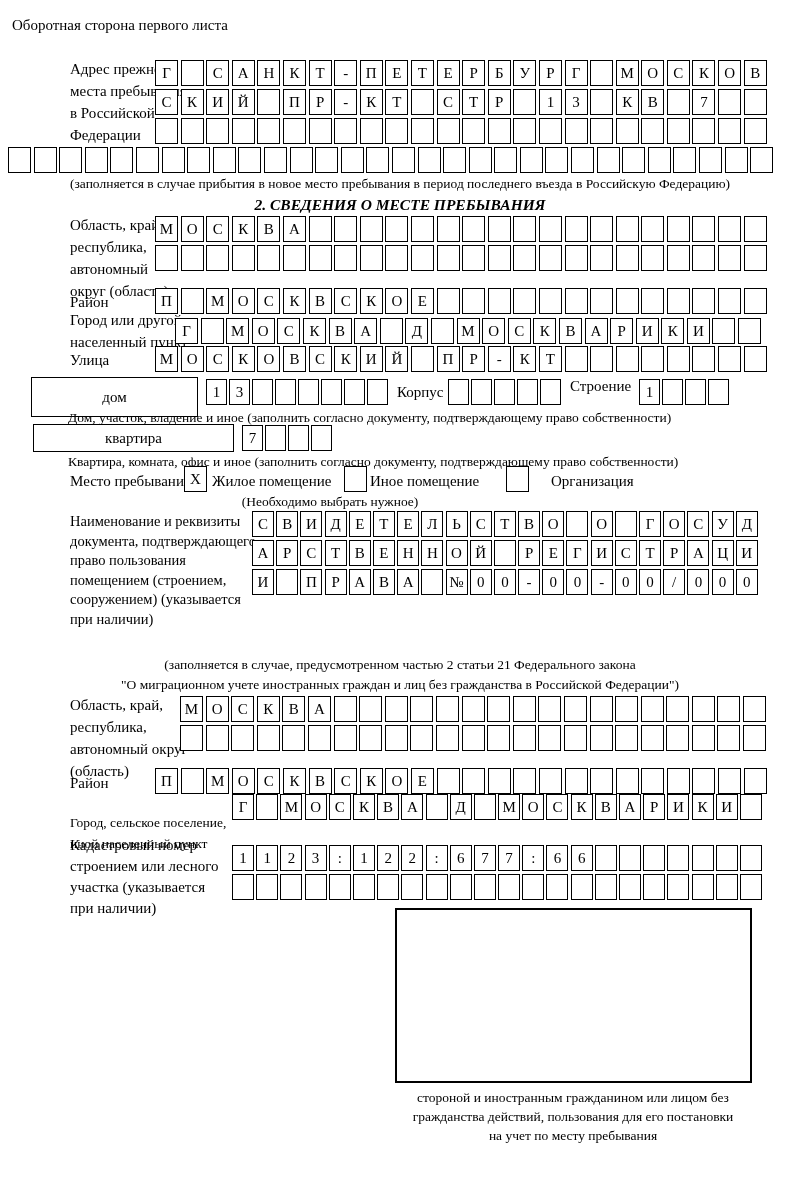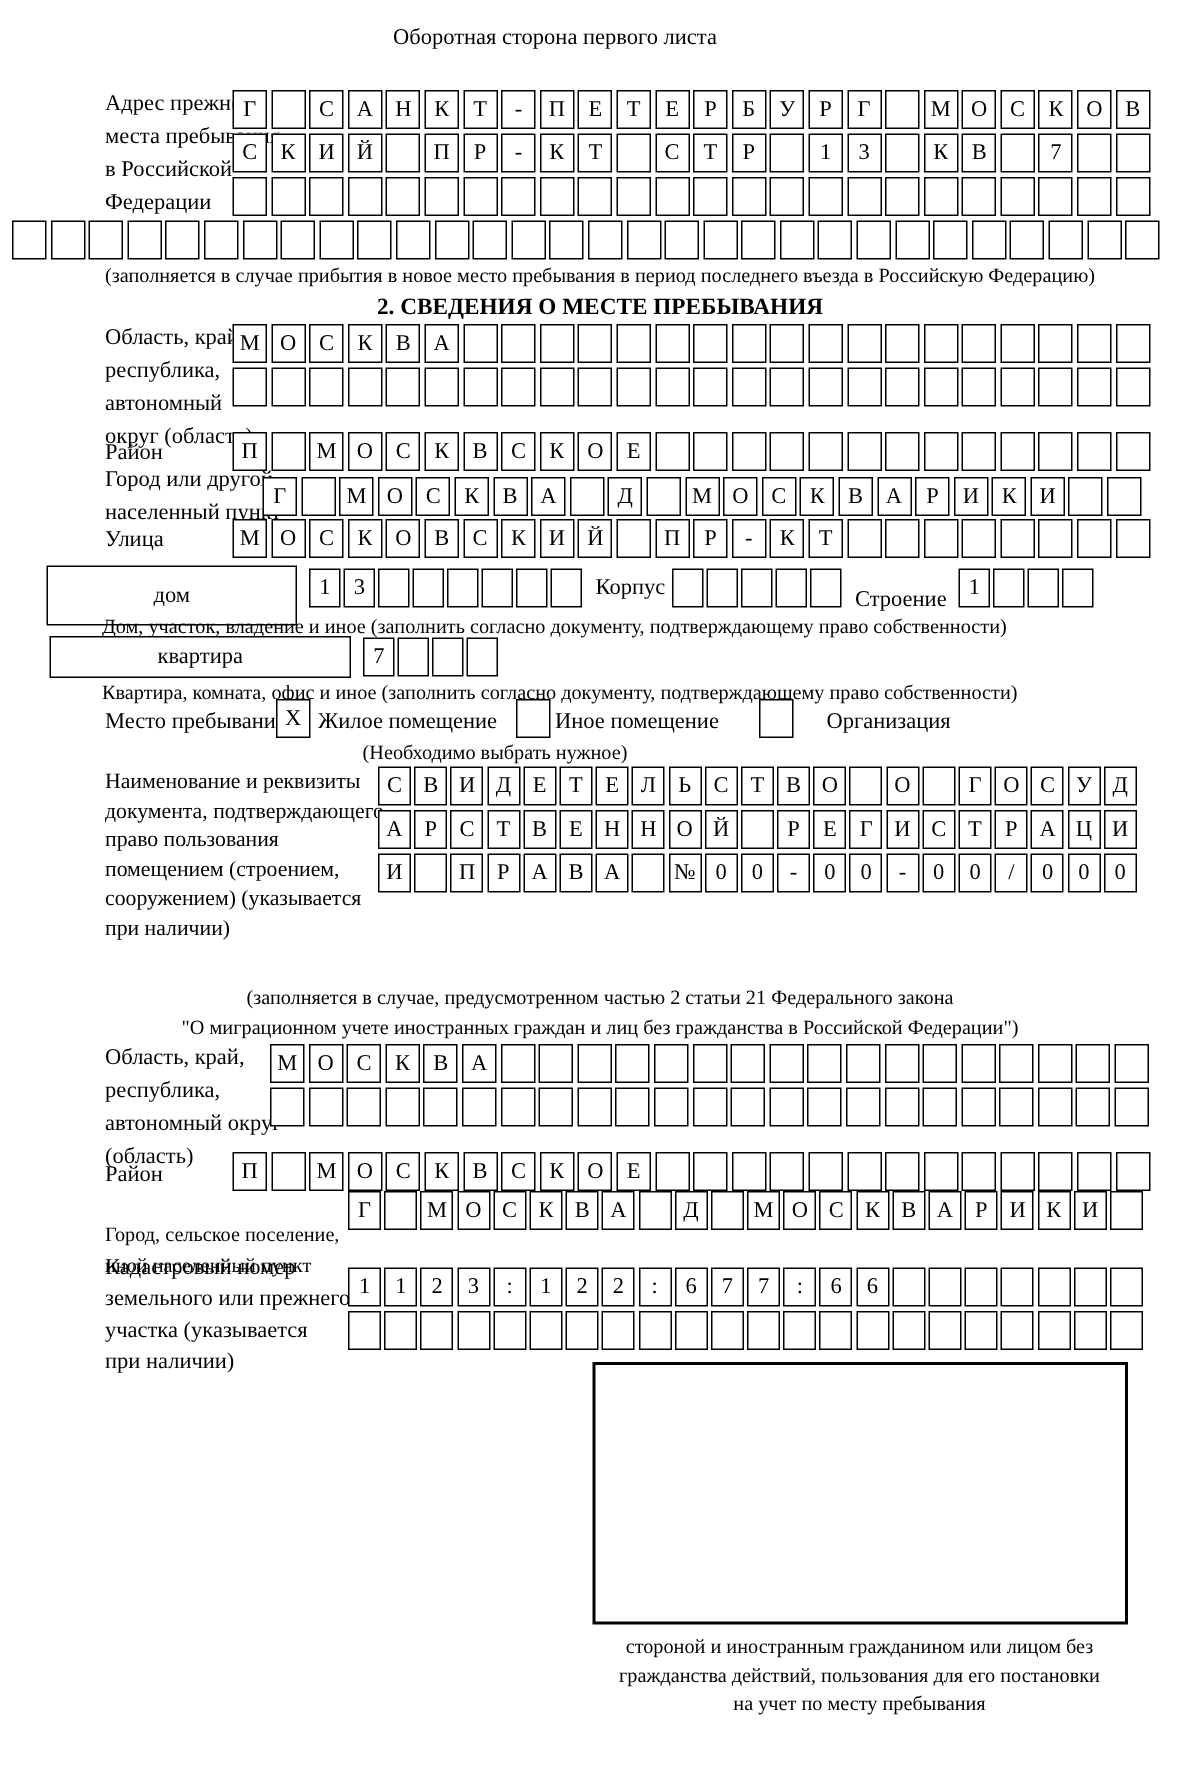--- a/index.html
+++ b/index.html
@@ -3,39 +3,39 @@
 <meta charset="utf-8">
 <style>
   html,body{margin:0;padding:0;background:#fff;}
   .page{position:relative;width:800px;height:1180px;background:#ffffff;
         font-family:"Liberation Serif","DejaVu Serif",serif;color:#000;overflow:hidden;}
   .abs{position:absolute;}
   .lbl{font-size:15px;line-height:22px;}
   .lbl6{font-size:14.5px;line-height:19.5px;}
   .sm-lbl{font-size:13.5px;line-height:21px;margin-top:16px;}
   .cap{font-size:13.5px;line-height:16px;}
-  .b{font-weight:bold;}
+  .b{font-weight:bold;font-style:italic;}
   .center{text-align:center;}
   .boxes{display:flex;gap:2.6px;}
   .boxes.sm{gap:2.2px;}
   .boxes.sm .cell{width:22px;}
   .boxes.xs{gap:2px;}
   .boxes.xs .cell{width:21px;}
   .cell{flex:none;width:23px;height:26px;border:1.6px solid #000;box-sizing:border-box;
         display:flex;align-items:center;justify-content:center;font-size:15px;background:#fff;}
   .wbox{border:1.6px solid #000;box-sizing:border-box;display:flex;align-items:center;
         justify-content:center;font-size:15px;background:#fff;}
   .bigbox{border:2px solid #000;box-sizing:border-box;background:#fff;}
 </style>
 </head>
 <body>
 
 <div class="page">
 
-  <div class="abs lbl" style="left:0;top:14px;width:740px;text-align:center">Оборотная сторона первого листа</div>
+  <div class="abs lbl" style="left:12px;top:14px;width:740px;text-align:left">Оборотная сторона первого листа</div>
 
   <div class="abs lbl" style="left:70px;top:58px">
       <div>Адрес прежнего</div>
       <div>места пребывания</div>
       <div>в Российской</div>
       <div>Федерации</div>
     </div>
   <div class="abs boxes" style="left:155px;top:60px">
       <span class="cell">Г</span>
       <span class="cell"></span>
@@ -307,21 +307,21 @@
       <span class="cell"></span>
     </div>
   <div class="abs lbl" style="left:397px;top:381px">Корпус</div>
   <div class="abs boxes xs" style="left:448px;top:379px">
       <span class="cell"></span>
       <span class="cell"></span>
       <span class="cell"></span>
       <span class="cell"></span>
       <span class="cell"></span>
     </div>
-  <div class="abs lbl" style="left:570px;top:389px">Строение</div>
+  <div class="abs lbl" style="left:570px;top:375px">Строение</div>
   <div class="abs boxes xs" style="left:639px;top:379px">
       <span class="cell">1</span>
       <span class="cell"></span>
       <span class="cell"></span>
       <span class="cell"></span>
     </div>
   <div class="abs cap" style="left:68px;top:410px;width:720px">Дом, участок, владение и иное (заполнить согласно документу, подтверждающему право собственности)</div>
 
   <div class="abs wbox" style="left:33px;top:424px;width:201px;height:28px">квартира</div>
   <div class="abs boxes xs" style="left:242px;top:425px">
@@ -533,21 +533,21 @@
       <span class="cell">А</span>
       <span class="cell">Р</span>
       <span class="cell">И</span>
       <span class="cell">К</span>
       <span class="cell">И</span>
       <span class="cell"></span>
     </div>
 
   <div class="abs lbl" style="left:70px;top:835px;line-height:21px">
       <div>Кадастровый номер</div>
-      <div>земельного или прежнего</div>
+      <div>строением или лесного</div>
       <div>участка (указывается</div>
       <div>при наличии)</div>
     </div>
   <div class="abs boxes sm" style="left:232px;top:845px">
       <span class="cell">1</span>
       <span class="cell">1</span>
       <span class="cell">2</span>
       <span class="cell">3</span>
       <span class="cell">:</span>
       <span class="cell">1</span>

